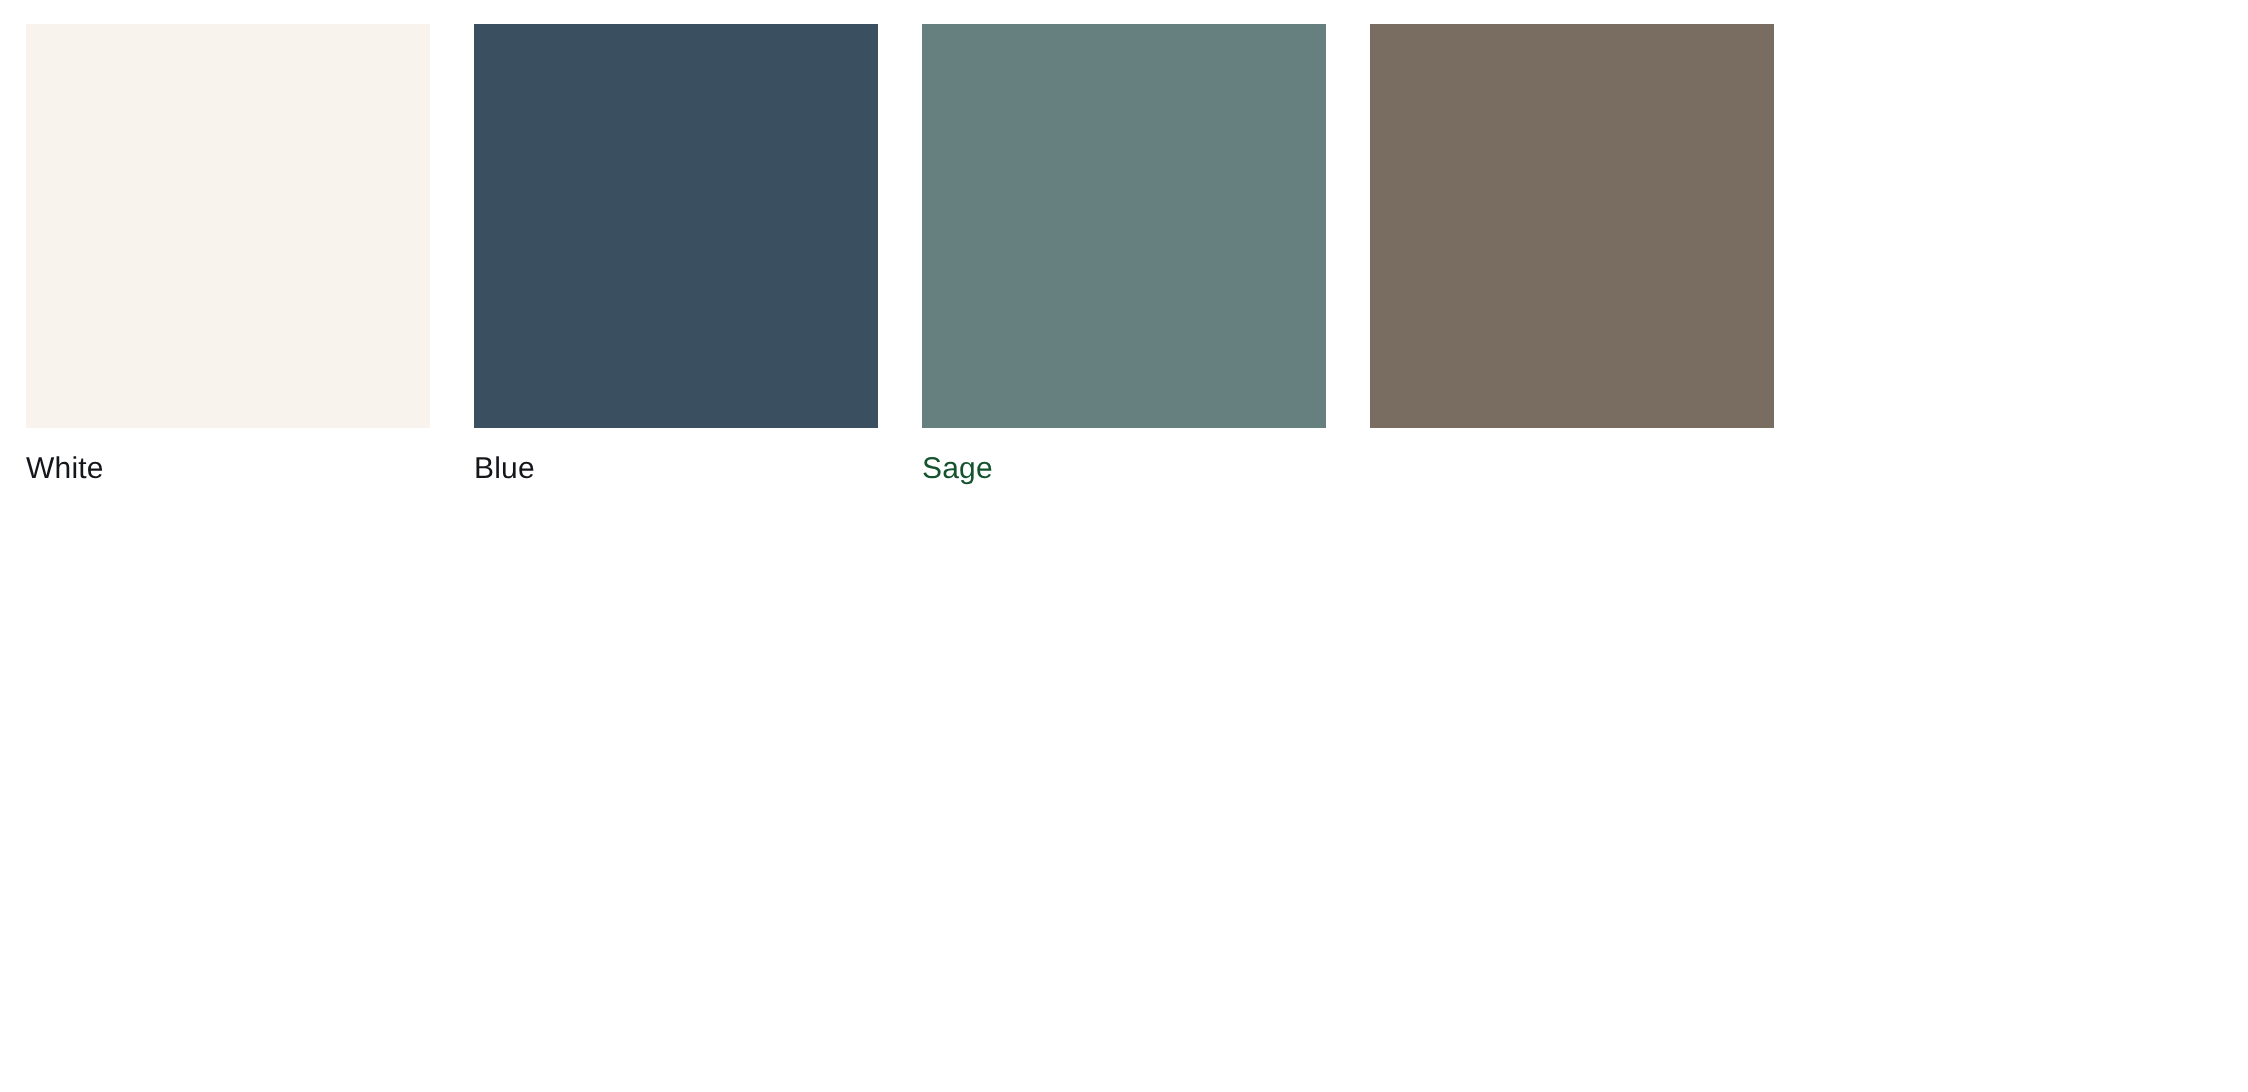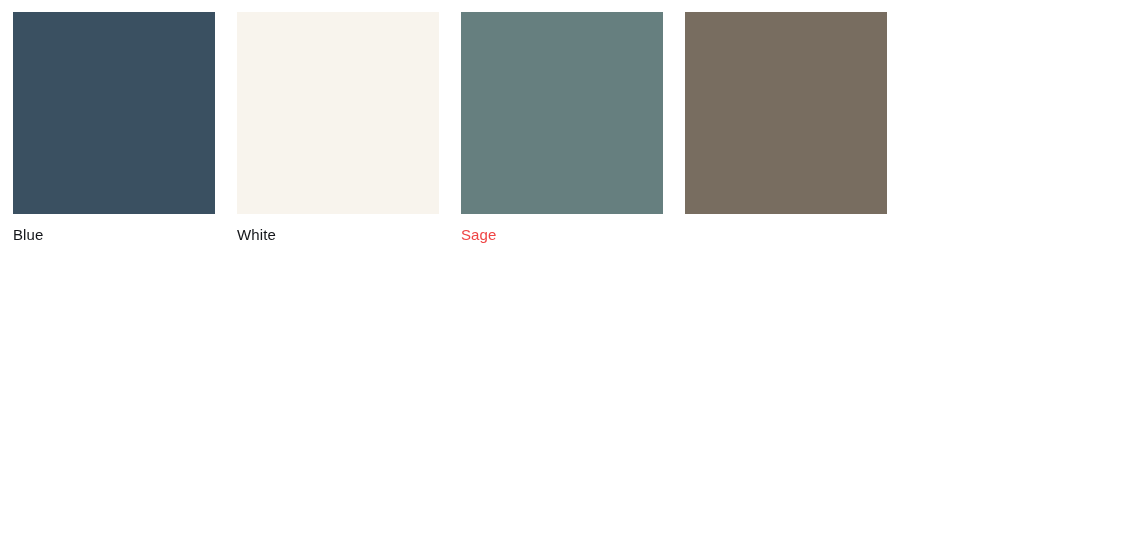--- a/index.html
+++ b/index.html
@@ -55,34 +55,34 @@
     white-space: nowrap;
   }
 </style>
 </head>
 <body style="background-color: rgb(255, 255, 255);">
 
 <div id="palette-board">
   <div class="swatch-grid">
 
     <div class="swatch-card">
-      <div class="swatch-chip" style="background-color: rgb(58, 80, 97);"></div>
-      <span class="swatch-label" style="color: rgb(20, 22, 26);">Blue</span>
+      <div class="swatch-chip" style="background-color: rgb(248, 244, 237);"></div>
+      <span class="swatch-label" style="color: rgb(20, 22, 26);">White</span>
     </div>
 
     <div class="swatch-card">
-      <div class="swatch-chip" style="background-color: rgb(248, 244, 237);"></div>
-      <span class="swatch-label" style="color: rgb(20, 22, 26);">White</span>
+      <div class="swatch-chip" style="background-color: rgb(58, 80, 97);"></div>
+      <span class="swatch-label" style="color: rgb(20, 22, 26);">Blue</span>
     </div>
 
 
 
     <div class="swatch-card">
       <div class="swatch-chip" style="background-color: rgb(102, 127, 127);"></div>
-      <span class="swatch-label" style="color: #ef4444;">Sage</span>
+      <span class="swatch-label" style="color: #14532d;">Sage</span>
     </div>
 
     <div class="swatch-card">
       <div class="swatch-chip" style="background-color: rgb(120, 109, 96);"></div>
 
     </div>
 
   </div>
 </div>
 

